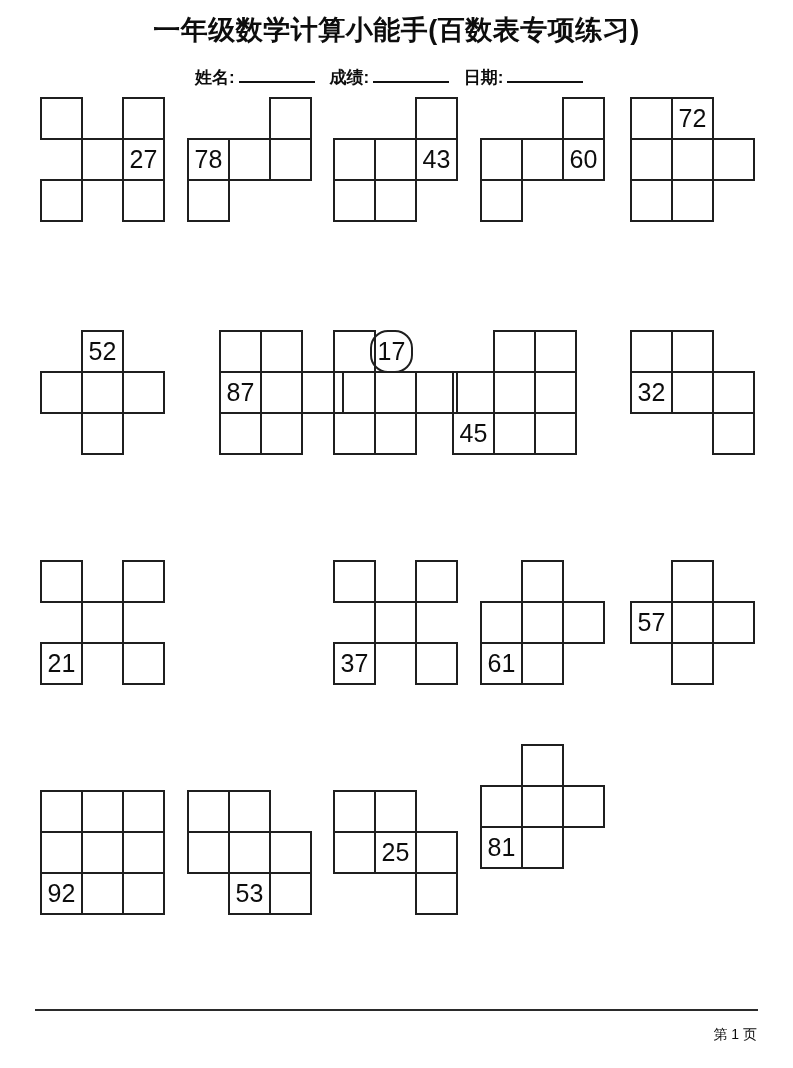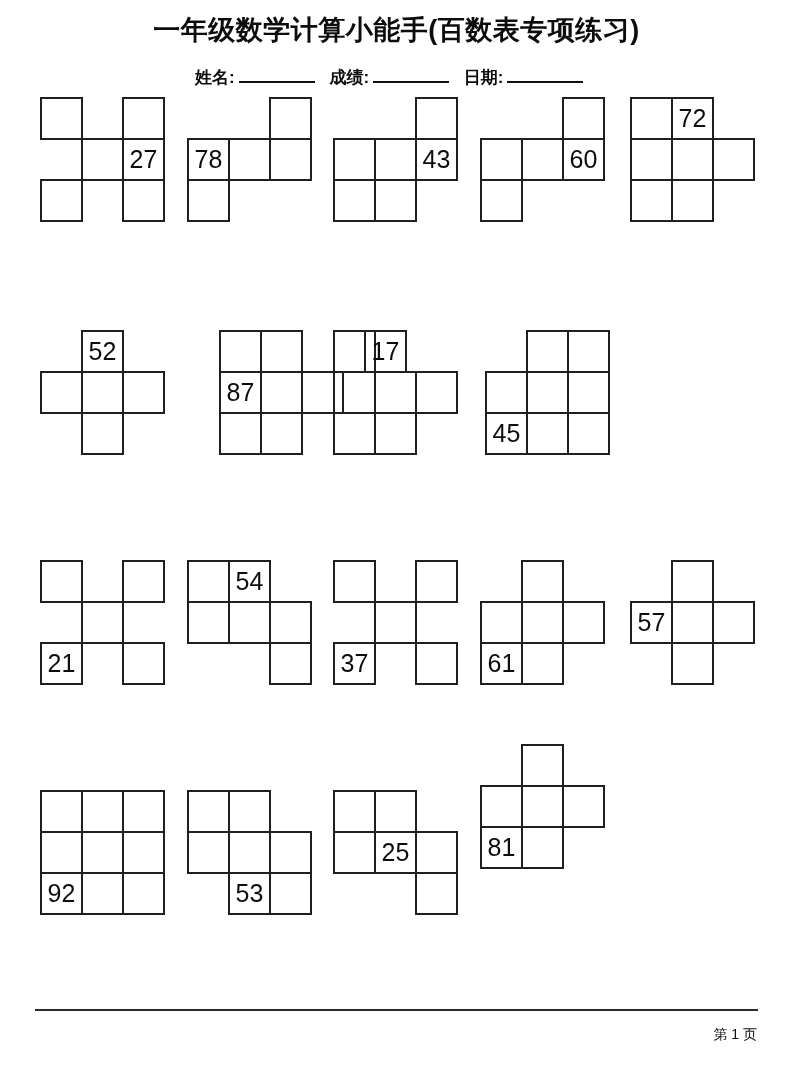--- a/index.html
+++ b/index.html
@@ -112,50 +112,50 @@
       <div class="cell" style="left: 0px; top: 0px;"></div>
       <div class="cell" style="left: 41px; top: 0px;"></div>
       <div class="cell" style="left: 0px; top: 41px;">87</div>
       <div class="cell" style="left: 41px; top: 41px;"></div>
       <div class="cell" style="left: 82px; top: 41px;"></div>
       <div class="cell" style="left: 0px; top: 82px;"></div>
       <div class="cell" style="left: 41px; top: 82px;"></div>
     </div>
     <div class="puzzle" style="left: 333px; top: 330px;">
       <div class="cell" style="left: 0px; top: 0px;"></div>
-      <div class="cell" style="left: 31px; top: 0px;">17</div>
-      <div class="cell" style="left: 0px; top: 41px;"></div>
-      <div class="cell" style="left: 41px; top: 41px;"></div>
-      <div class="cell" style="left: 82px; top: 41px;"></div>
-      <div class="cell" style="left: 0px; top: 82px;"></div>
-      <div class="cell" style="left: 41px; top: 82px;"></div>
-    </div>
-    <div class="puzzle" style="left: 485px; top: 330px;">
+      <div class="cell" style="left: 37px; top: 0px; border-radius: 18px;">17</div>
+      <div class="cell" style="left: 0px; top: 41px;"></div>
+      <div class="cell" style="left: 41px; top: 41px;"></div>
+      <div class="cell" style="left: 82px; top: 41px;"></div>
+      <div class="cell" style="left: 0px; top: 82px;"></div>
+      <div class="cell" style="left: 41px; top: 82px;"></div>
+    </div>
+    <div class="puzzle" style="left: 452px; top: 330px;">
       <div class="cell" style="left: 41px; top: 0px;"></div>
       <div class="cell" style="left: 82px; top: 0px;"></div>
       <div class="cell" style="left: 0px; top: 41px;"></div>
       <div class="cell" style="left: 41px; top: 41px;"></div>
       <div class="cell" style="left: 82px; top: 41px;"></div>
       <div class="cell" style="left: 0px; top: 82px;">45</div>
       <div class="cell" style="left: 41px; top: 82px;"></div>
       <div class="cell" style="left: 82px; top: 82px;"></div>
     </div>
+    <div class="puzzle" style="left: 630px; top: 330px;">
+      <div class="cell" style="left: 0px; top: 0px;"></div>
+      <div class="cell" style="left: 41px; top: 0px;"></div>
+      <div class="cell" style="left: 0px; top: 41px;">32</div>
+      <div class="cell" style="left: 41px; top: 41px;"></div>
+      <div class="cell" style="left: 82px; top: 41px;"></div>
+      <div class="cell" style="left: 82px; top: 82px;"></div>
+    </div>
     <div class="puzzle" style="left: 40px; top: 560px;">
       <div class="cell" style="left: 0px; top: 0px;"></div>
       <div class="cell" style="left: 82px; top: 0px;"></div>
       <div class="cell" style="left: 41px; top: 41px;"></div>
       <div class="cell" style="left: 0px; top: 82px;">21</div>
-      <div class="cell" style="left: 82px; top: 82px;"></div>
-    </div>
-    <div class="puzzle" style="left: 187px; top: 560px;">
-      <div class="cell" style="left: 0px; top: 0px;"></div>
-      <div class="cell" style="left: 41px; top: 0px;">54</div>
-      <div class="cell" style="left: 0px; top: 41px;"></div>
-      <div class="cell" style="left: 41px; top: 41px;"></div>
-      <div class="cell" style="left: 82px; top: 41px;"></div>
       <div class="cell" style="left: 82px; top: 82px;"></div>
     </div>
     <div class="puzzle" style="left: 333px; top: 560px;">
       <div class="cell" style="left: 0px; top: 0px;"></div>
       <div class="cell" style="left: 82px; top: 0px;"></div>
       <div class="cell" style="left: 41px; top: 41px;"></div>
       <div class="cell" style="left: 0px; top: 82px;">37</div>
       <div class="cell" style="left: 82px; top: 82px;"></div>
     </div>
     <div class="puzzle" style="left: 480px; top: 560px;">

